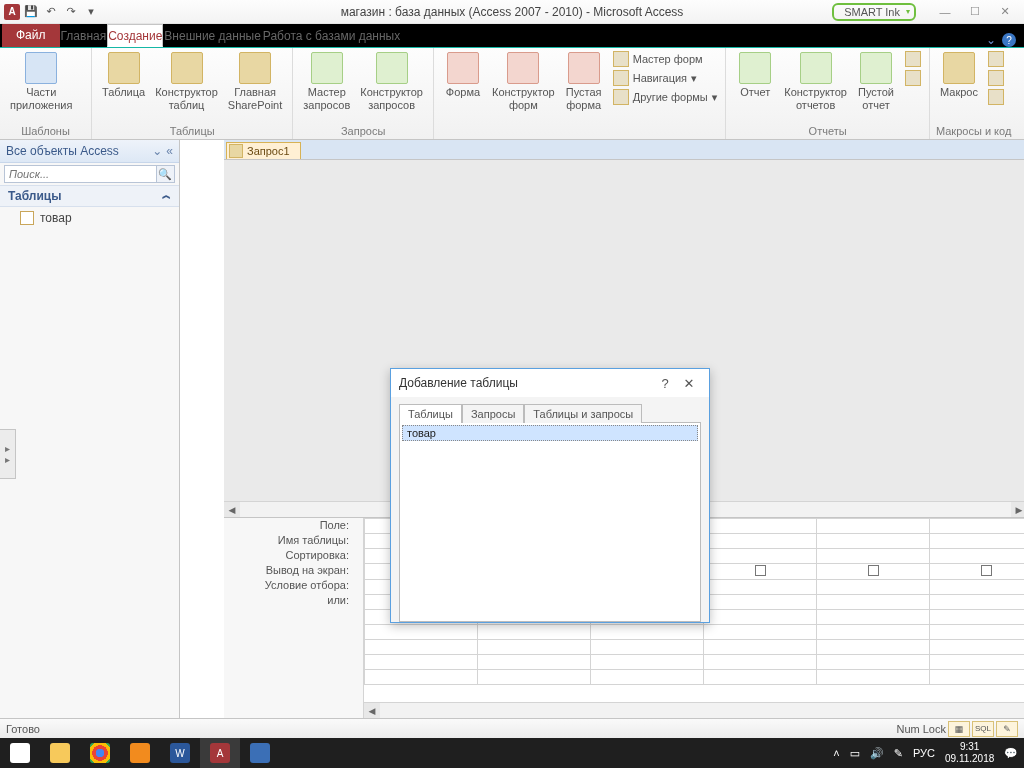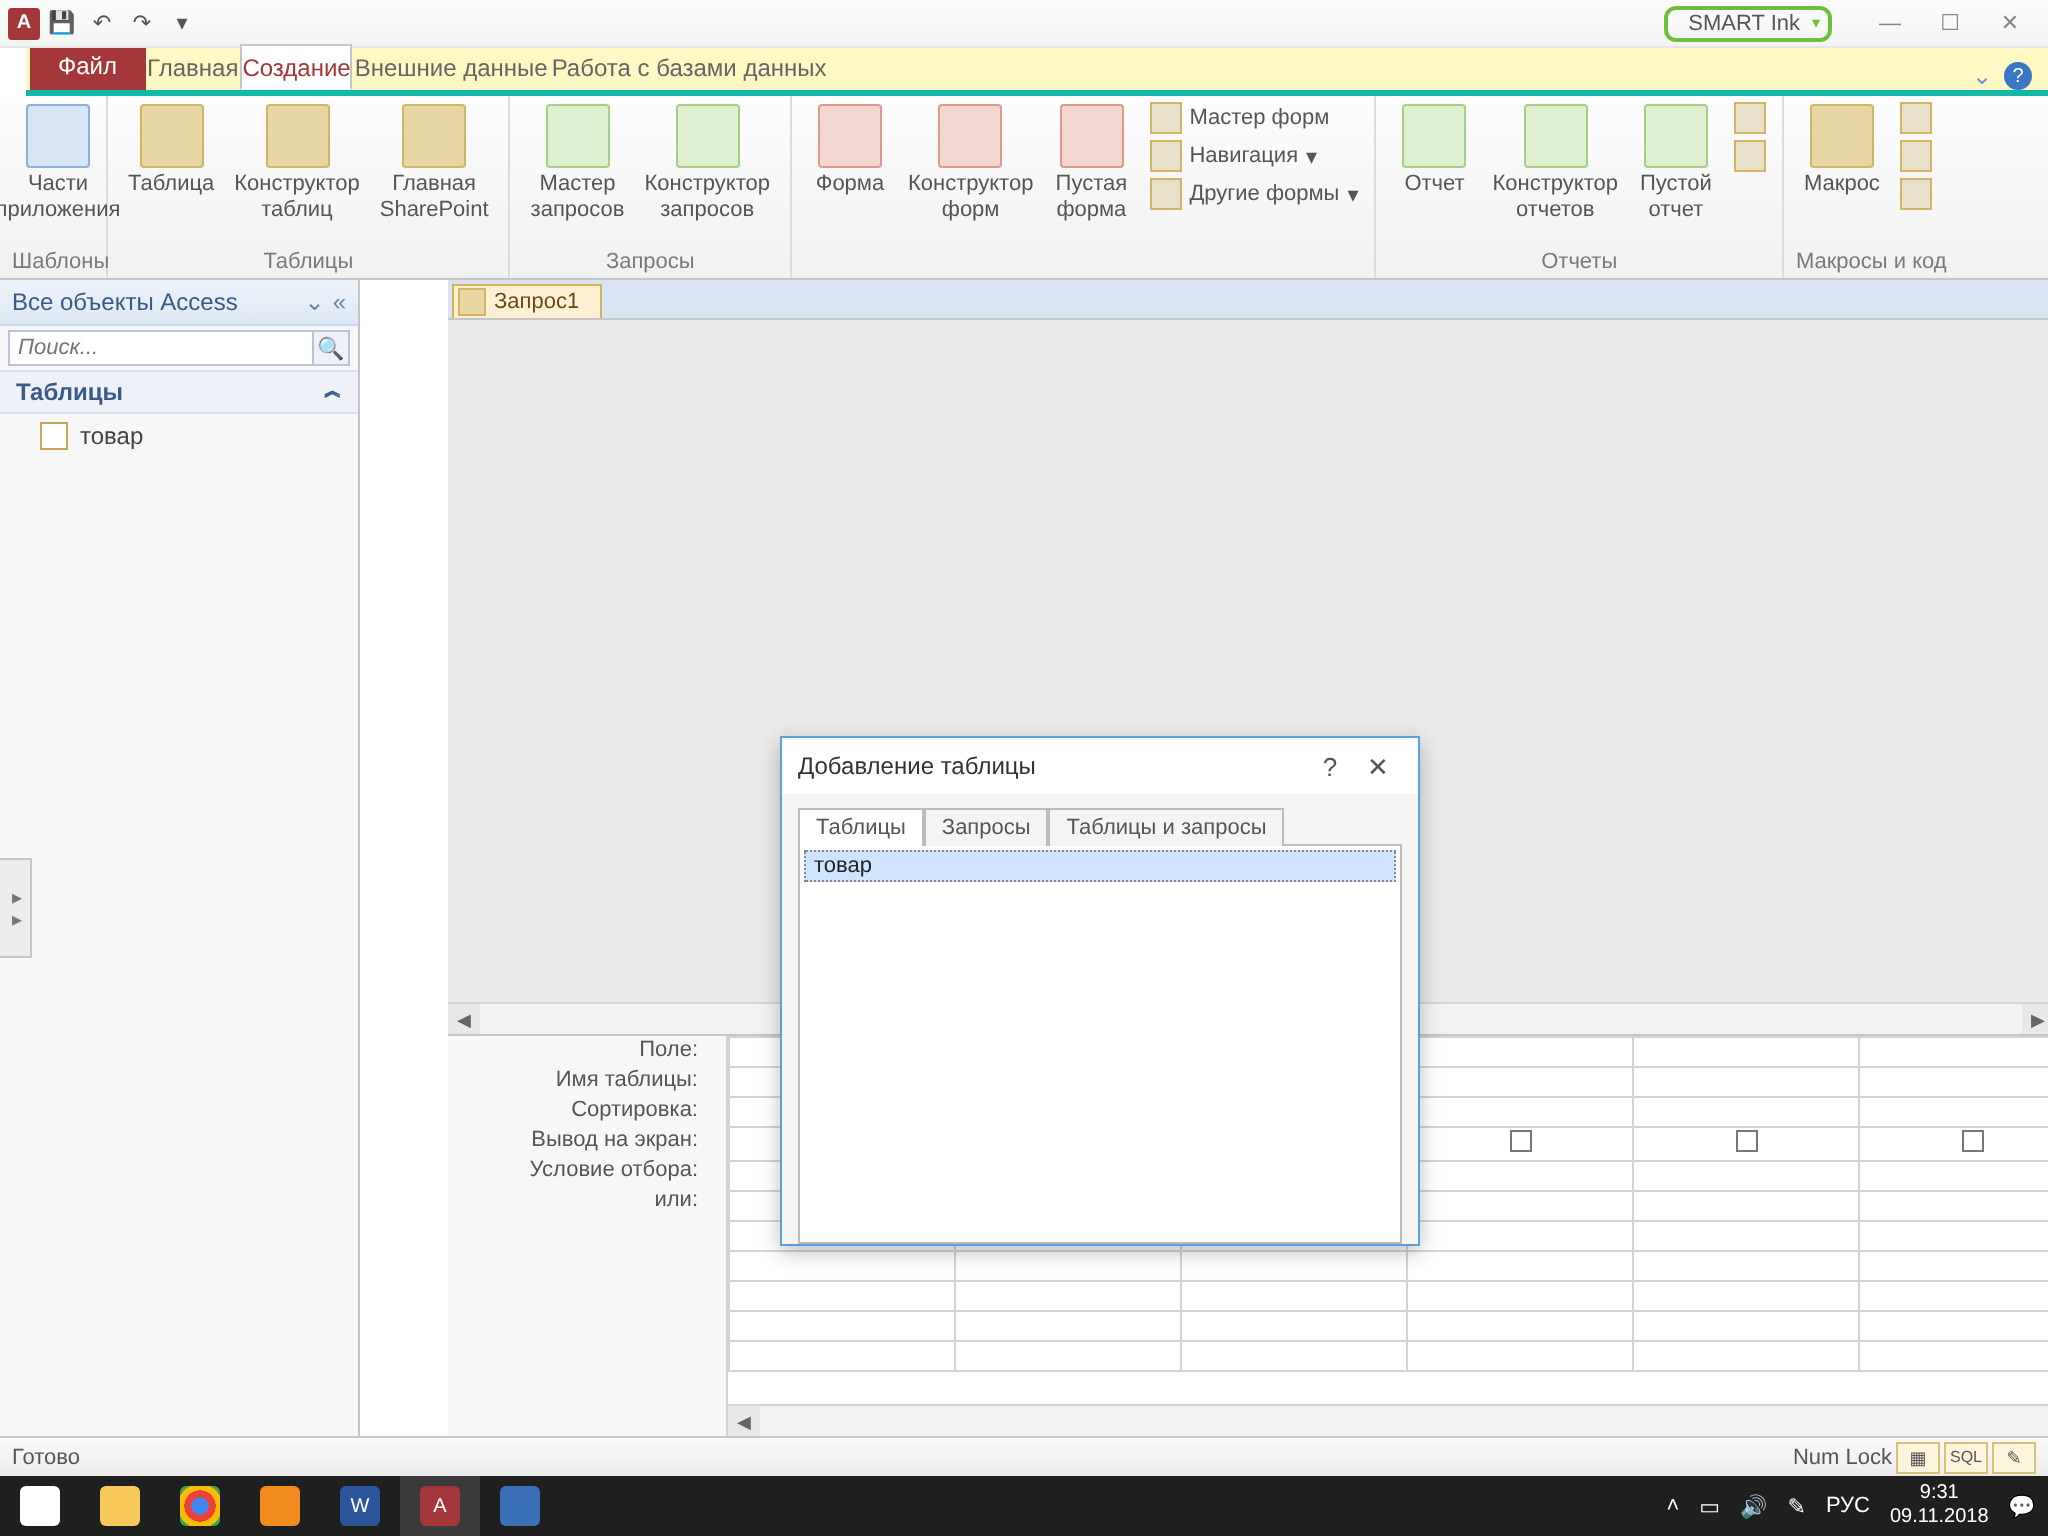--- a/index.html
+++ b/index.html
@@ -7,21 +7,21 @@
   
   .titlebar { height:24px; background:linear-gradient(#fdfdfd,#f3f3f3); display:flex; align-items:center; font-size:12px; color:#444; position:relative; border-bottom:1px solid #e6e6e6;}
   .titlebar .qat { display:flex; align-items:center; gap:2px; padding-left:4px;}
   .qat-btn { width:18px; height:18px; display:flex; align-items:center; justify-content:center; background:transparent; border:none; font-size:11px; color:#555;}
   .access-icon { width:16px; height:16px; background:#a4373a; color:#fff; font-weight:bold; font-size:10px; display:flex; align-items:center; justify-content:center; border-radius:2px;}
   .titlebar .title { position:absolute; left:50%; transform:translateX(-50%); white-space:nowrap;}
   .win-controls { margin-left:auto; display:flex; align-items:center; gap:4px; padding-right:6px;}
   .smart-ink { border:2px solid #6fbf3f; border-radius:6px; padding:0 14px 0 10px; font-size:11px; color:#555; height:18px; display:flex; align-items:center; margin-right:12px; position:relative;}
   .smart-ink::after{content:"▾"; font-size:8px; position:absolute; right:4px; color:#6fbf3f;}
   .win-btn { width:26px; height:18px; display:flex; align-items:center; justify-content:center; color:#888; font-size:11px;}
-  .ribbon-tabs { height:24px; display:flex; align-items:flex-end; background:#fef9c3; font-size:12px; border-bottom:3px solid #14b8a6;margin-left:13px;}
+  .ribbon-tabs { height:24px; display:flex; align-items:flex-end; background:#000000; font-size:12px; border-bottom:1px solid #14b8a6;}
   .file-tab { background:#a4373a; color:#fff; padding:4px 14px; height:24px; display:flex; align-items:center; border-top-left-radius:2px; border-top-right-radius:2px; margin-left:2px;}
   .rtab { padding:4px 0; color:#666; height:23px; display:flex; align-items:center; border:1px solid transparent; border-bottom:none;}
   .rtab.active { color:#a4373a; background:#fff; border:1px solid #c5c5c5; border-bottom:1px solid #fff; position:relative; z-index:2;}
   .ribbon-help { margin-left:auto; display:flex; gap:6px; padding-right:8px; align-items:center; color:#6a8fce; font-size:12px;}
   .ribbon { height:92px; background:linear-gradient(#fdfdfd,#f1f1f1); border-bottom:1px solid #c5c5c5; display:flex;}
   .rgroup { border-right:1px solid #dcdcdc; display:flex; flex-direction:column; justify-content:space-between; padding:2px 6px 0 6px;}
   .rgroup-row { display:flex; gap:2px; align-items:flex-start;}
   .grouplabel { text-align:center; font-size:11px; color:#7a7a7a; padding-bottom:2px;}
   .bigbtn { display:flex; flex-direction:column; align-items:center; justify-content:flex-start; width:auto; min-width:46px; padding:2px 4px; font-size:11px; color:#555; line-height:13px; text-align:center; gap:2px;}
   .bigbtn .ic { width:32px; height:32px; background:#e8d7a3; border:1px solid #d2b464; border-radius:2px; position:relative;}
@@ -92,20 +92,21 @@
 <body>
 
 <div class="titlebar">
   <div class="qat">
     <div class="access-icon">A</div>
     <button class="qat-btn">💾</button>
     <button class="qat-btn">↶</button>
     <button class="qat-btn">↷</button>
     <button class="qat-btn">▾</button>
   </div>
+  <div class="title">магазин : база данных (Access 2007 - 2010)  -  Microsoft Access</div>
   <div class="win-controls">
     <div class="smart-ink">SMART Ink</div>
     <div class="win-btn">—</div>
     <div class="win-btn">☐</div>
     <div class="win-btn">✕</div>
   </div>
 </div>
 
 <div class="ribbon-tabs">
   <div class="file-tab">Файл</div>
@@ -113,21 +114,21 @@
   <div class="rtab active">Создание</div>
   <div class="rtab">Внешние данные</div>
   <div class="rtab">Работа с базами данных</div>
   <div class="ribbon-help">
     <span>⌄</span>
     <span style="background:#3a76c4;color:#fff;border-radius:50%;width:14px;height:14px;display:inline-flex;align-items:center;justify-content:center;font-size:10px;">?</span>
   </div>
 </div>
 
 <div class="ribbon">
-  <div class="rgroup" style="width:54px">
+  <div class="rgroup" style="width:92px">
     <div class="rgroup-row">
       <div class="bigbtn">
           <div class="ic blue"></div>
           <span style="white-space:pre-line">Части
 приложения</span>
         </div>
     </div>
     <div class="grouplabel">Шаблоны</div>
   </div>
   <div class="rgroup">

